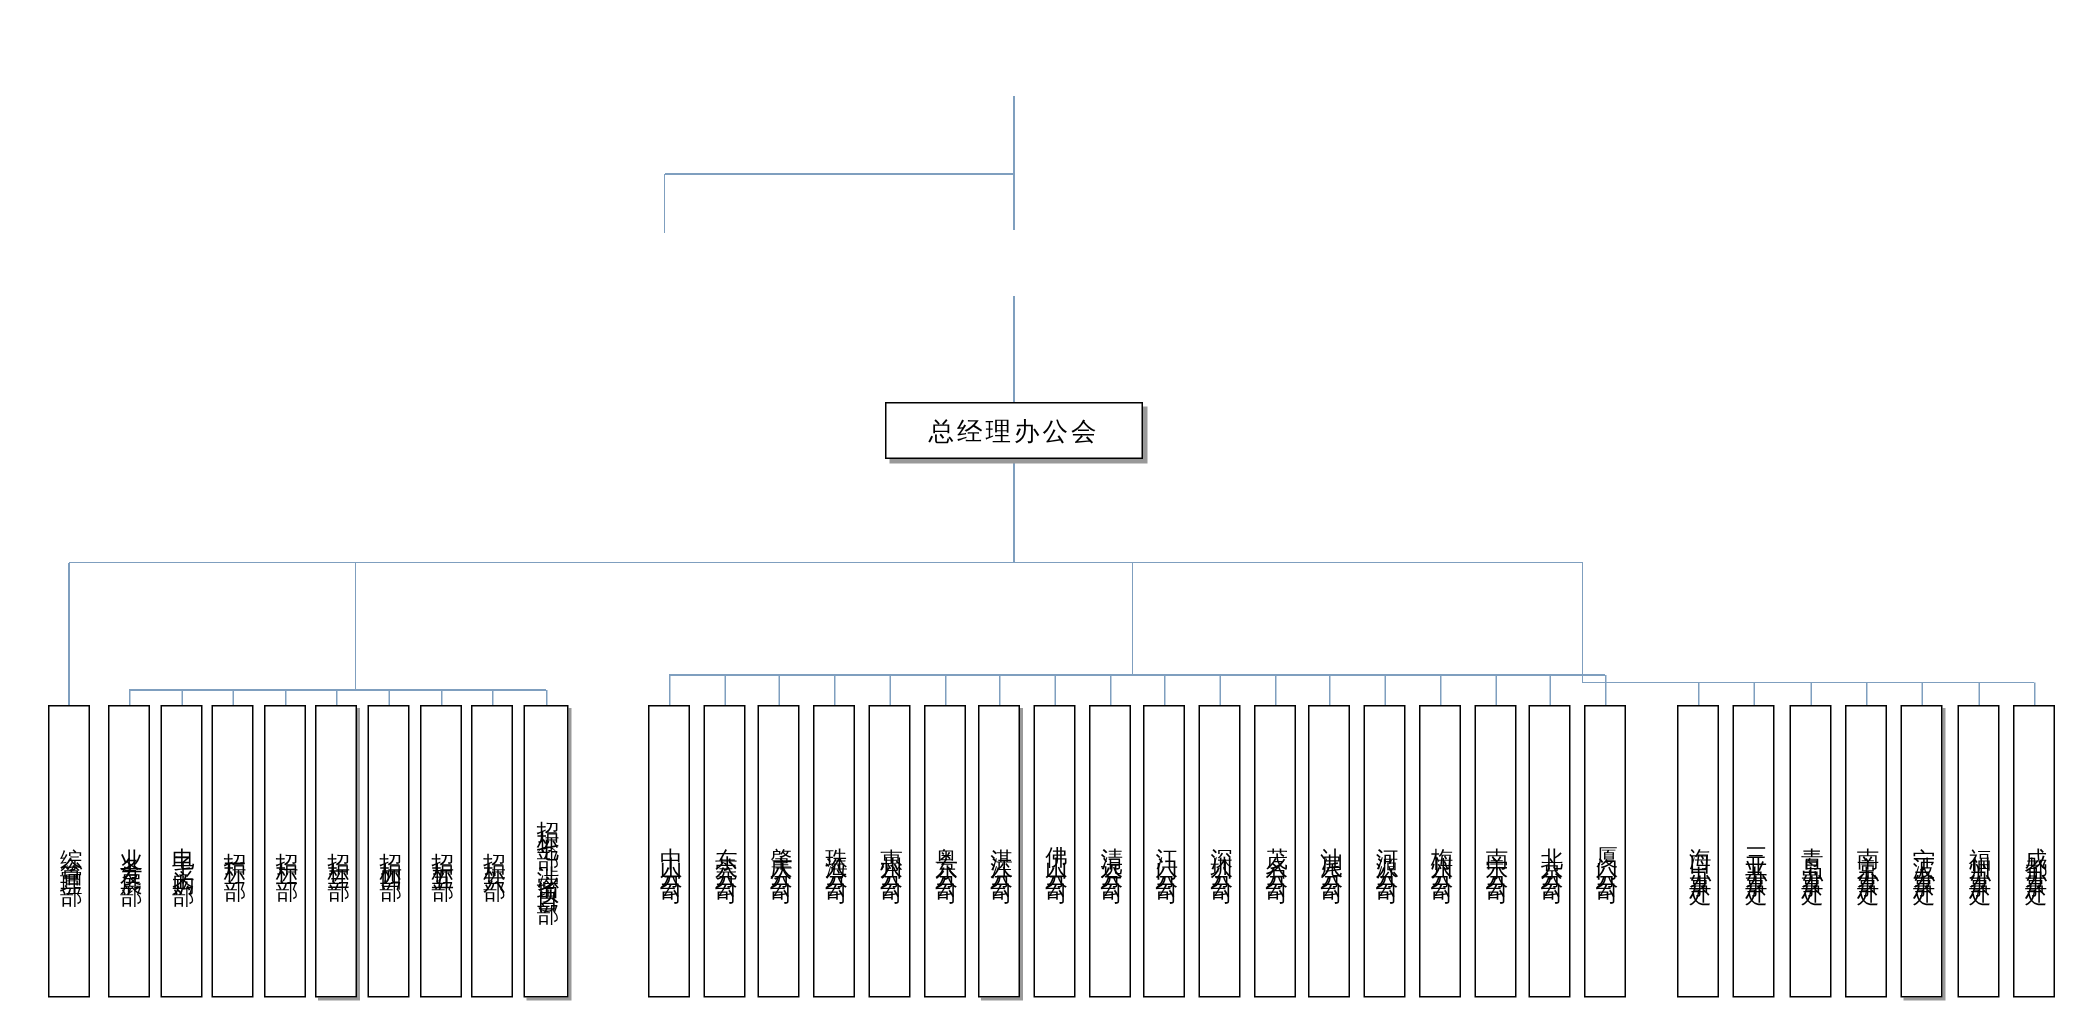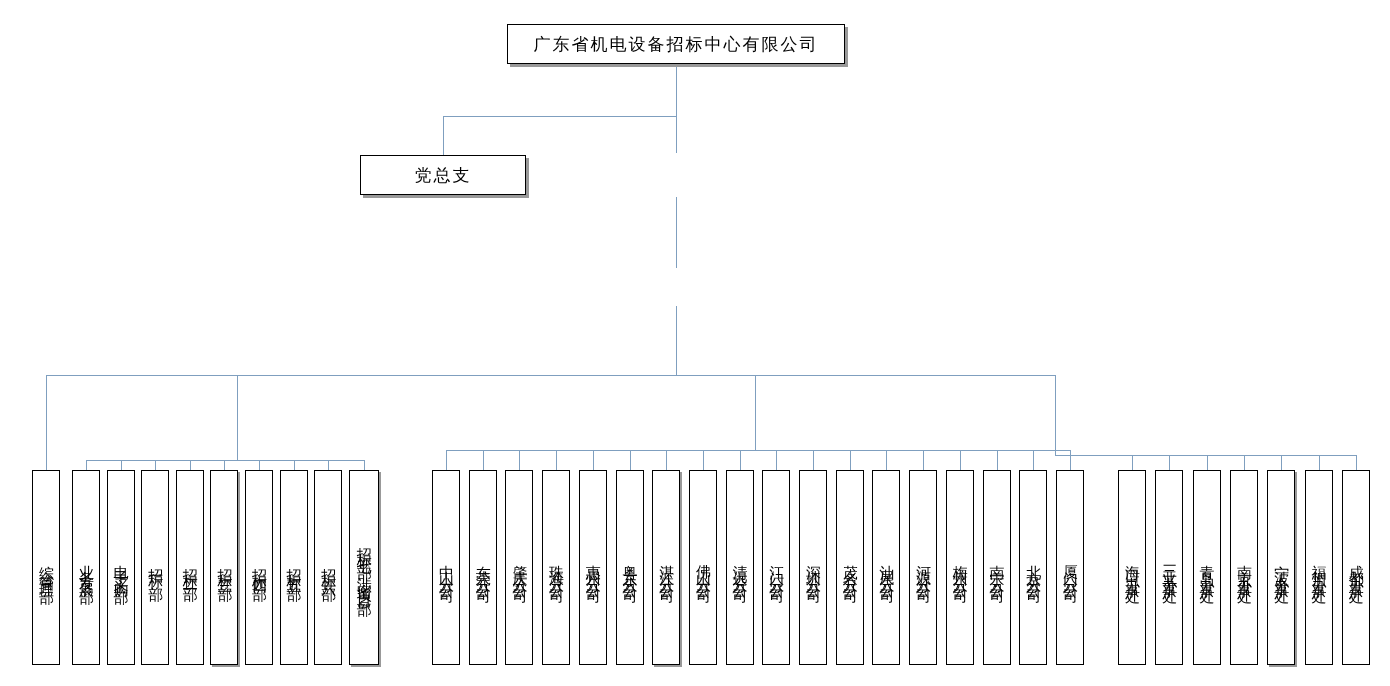--- a/index.html
+++ b/index.html
@@ -71,25 +71,24 @@
       <line x1="46" y1="375" x2="46" y2="470"></line>
       <line x1="237" y1="375" x2="237" y2="460"></line>
       <line x1="86" y1="460" x2="364" y2="460"></line>
       <line x1="755" y1="375" x2="755" y2="450"></line>
       <line x1="446" y1="450" x2="1070" y2="450"></line>
       <line x1="1055" y1="375" x2="1055" y2="455"></line>
       <line x1="1055" y1="455" x2="1356" y2="455"></line>
     </g>
   </svg>
 
-  <div class="node" style="left:507px; top:24px; width:338px; height:40px;">广东省机电设备招标中心有限公司</div>
-
-  <div class="node" style="left:360px; top:155px; width:166px; height:40px;">党总支</div>
 
 
+
+  <div class="node" style="left:590px; top:268px; width:172px; height:38px;">总经理办公会</div>
 
   <div class="vnode" style="left:32px; top:470px; width:28px; height:195px;">综合管理部</div>
 
   <div id="departments-group">
       <div class="stub" style="left: 86px; top: 460px; height: 10px;"></div>
       <div class="vnode" style="left: 72px; top: 470px; width: 28px; height: 195px;">业务发展部</div>
       <div class="stub" style="left: 120.6px; top: 460px; height: 10px;"></div>
       <div class="vnode" style="left: 106.6px; top: 470px; width: 28px; height: 195px;">电子采购部</div>
       <div class="stub" style="left: 155.2px; top: 460px; height: 10px;"></div>
       <div class="vnode" style="left: 141.2px; top: 470px; width: 28px; height: 195px;">招标一部</div>

